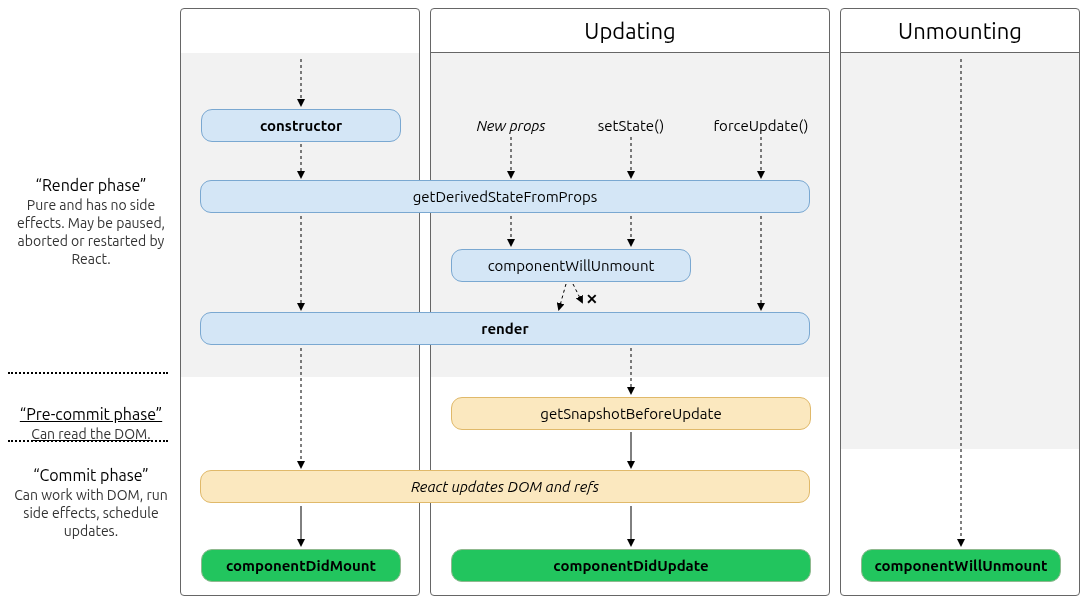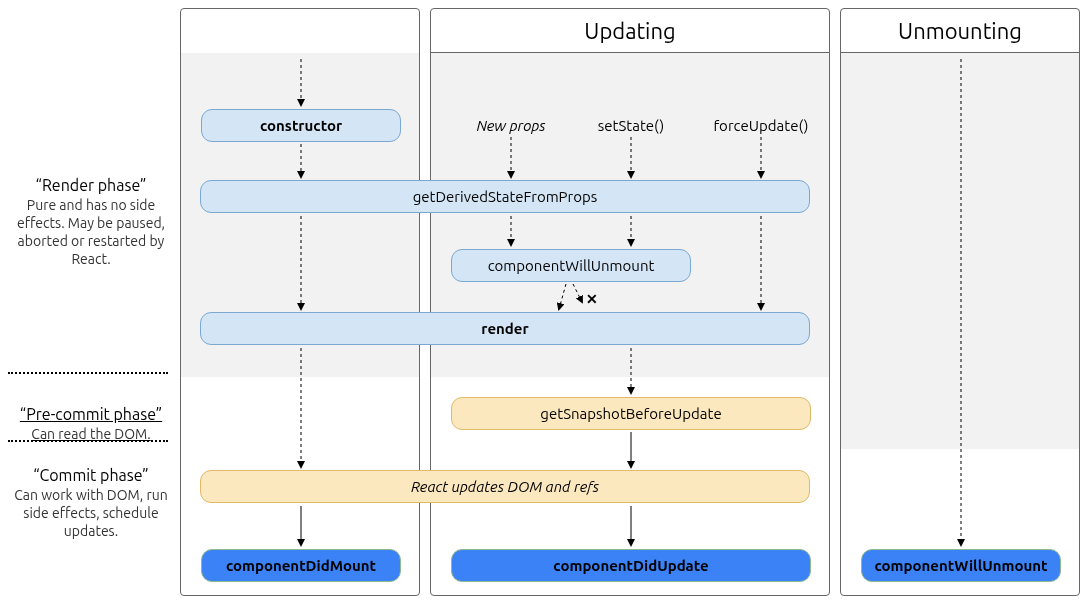--- a/index.html
+++ b/index.html
@@ -61,21 +61,21 @@
     text-align: center;
     font-size: 15px;
     display: flex;
     align-items:center;
     justify-content:center;
     height:33px;
     padding: 0 4px;
   }
   .node.blue { background:#d4e6f6; border:1.5px solid #7aa8d1; }
   .node.yellow { background:#fbe8bf; border:1.5px solid #e0b96a; }
-  .node.green { background:#3b82f6; border:1.5px solid #8fb98f; }
+  .node.green { background:#22c55e; border:1.5px solid #8fb98f; }
   .bold { font-weight:700; }
   .italic { font-style: italic; }
   .trigger { position:absolute; font-size:15px; text-align:center; }
   svg.arrows { position:absolute; top:0; left:0; pointer-events:none; }
   .cross { position:absolute; font-size:14px; font-weight:700; }
 </style>
 </head>
 <body>
 
 <div class="phase-label" style="left:6px; top:175px;text-align:center;">

